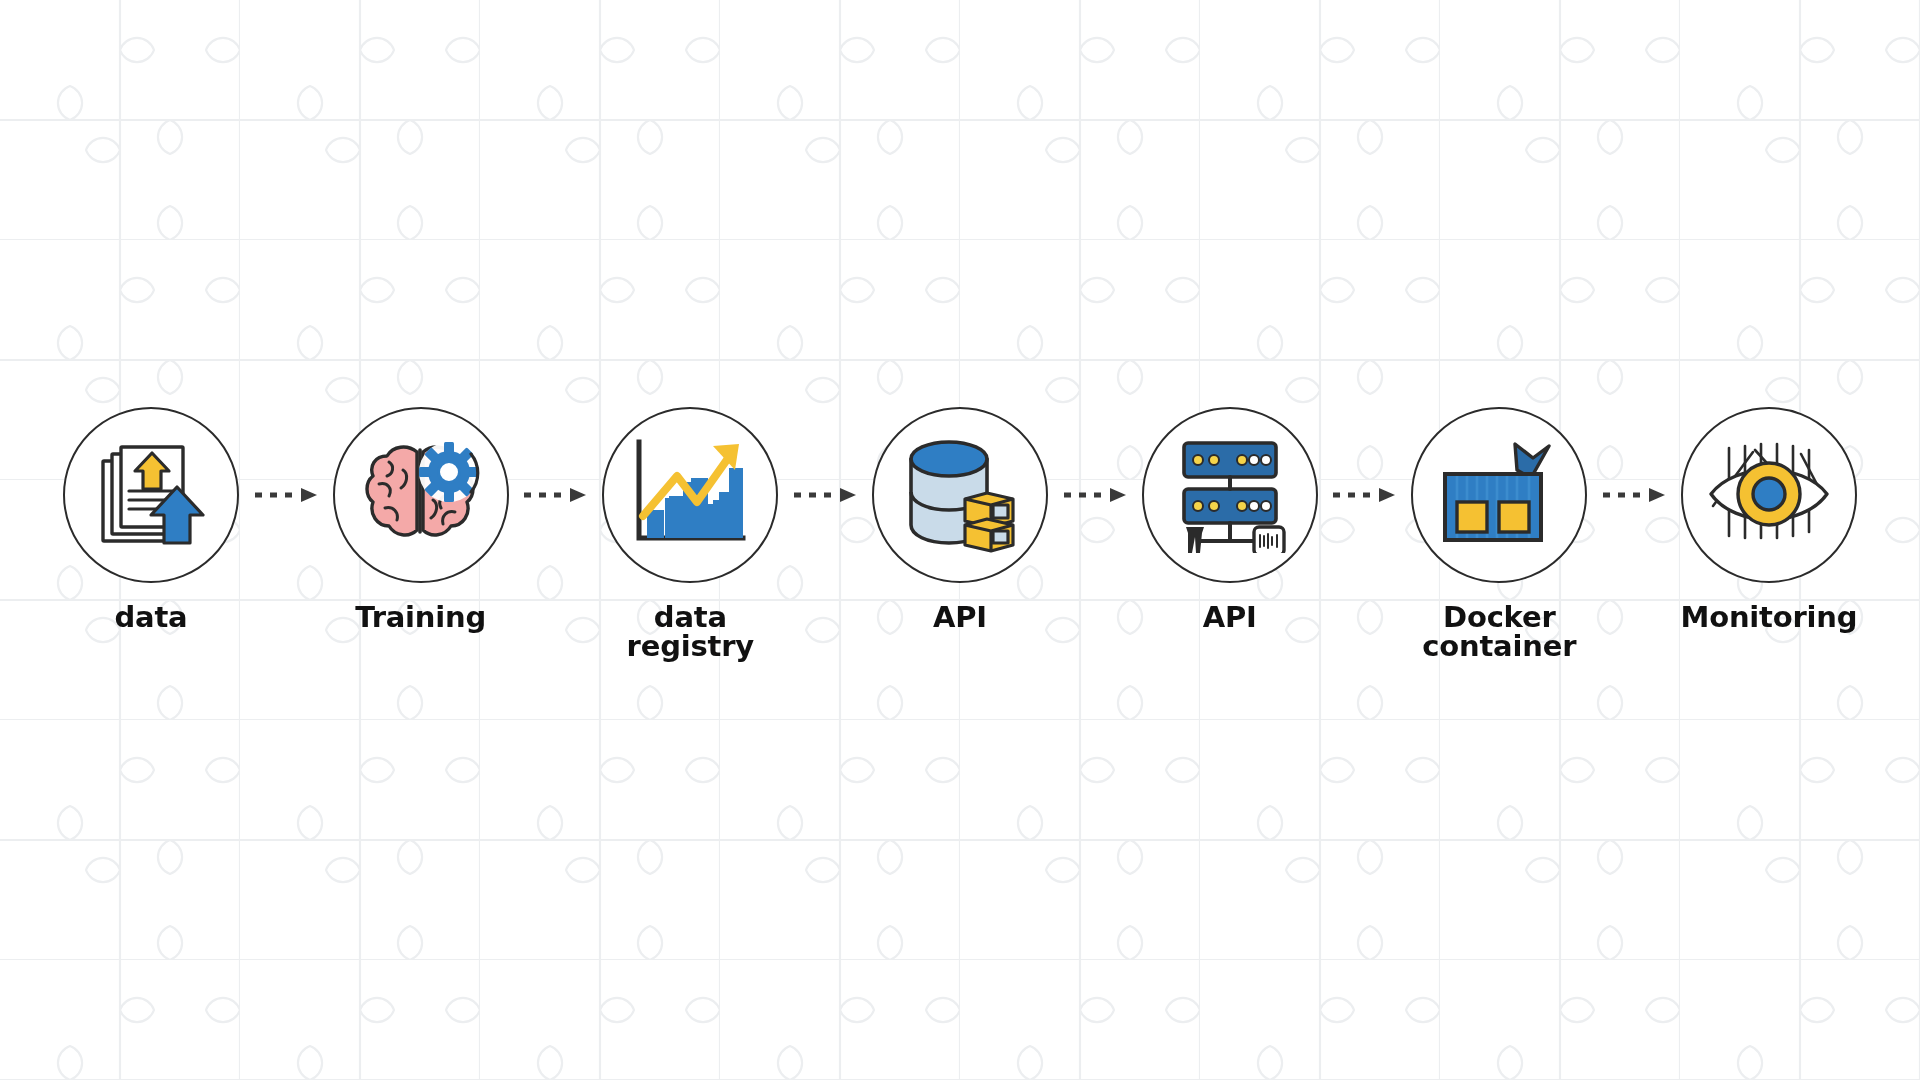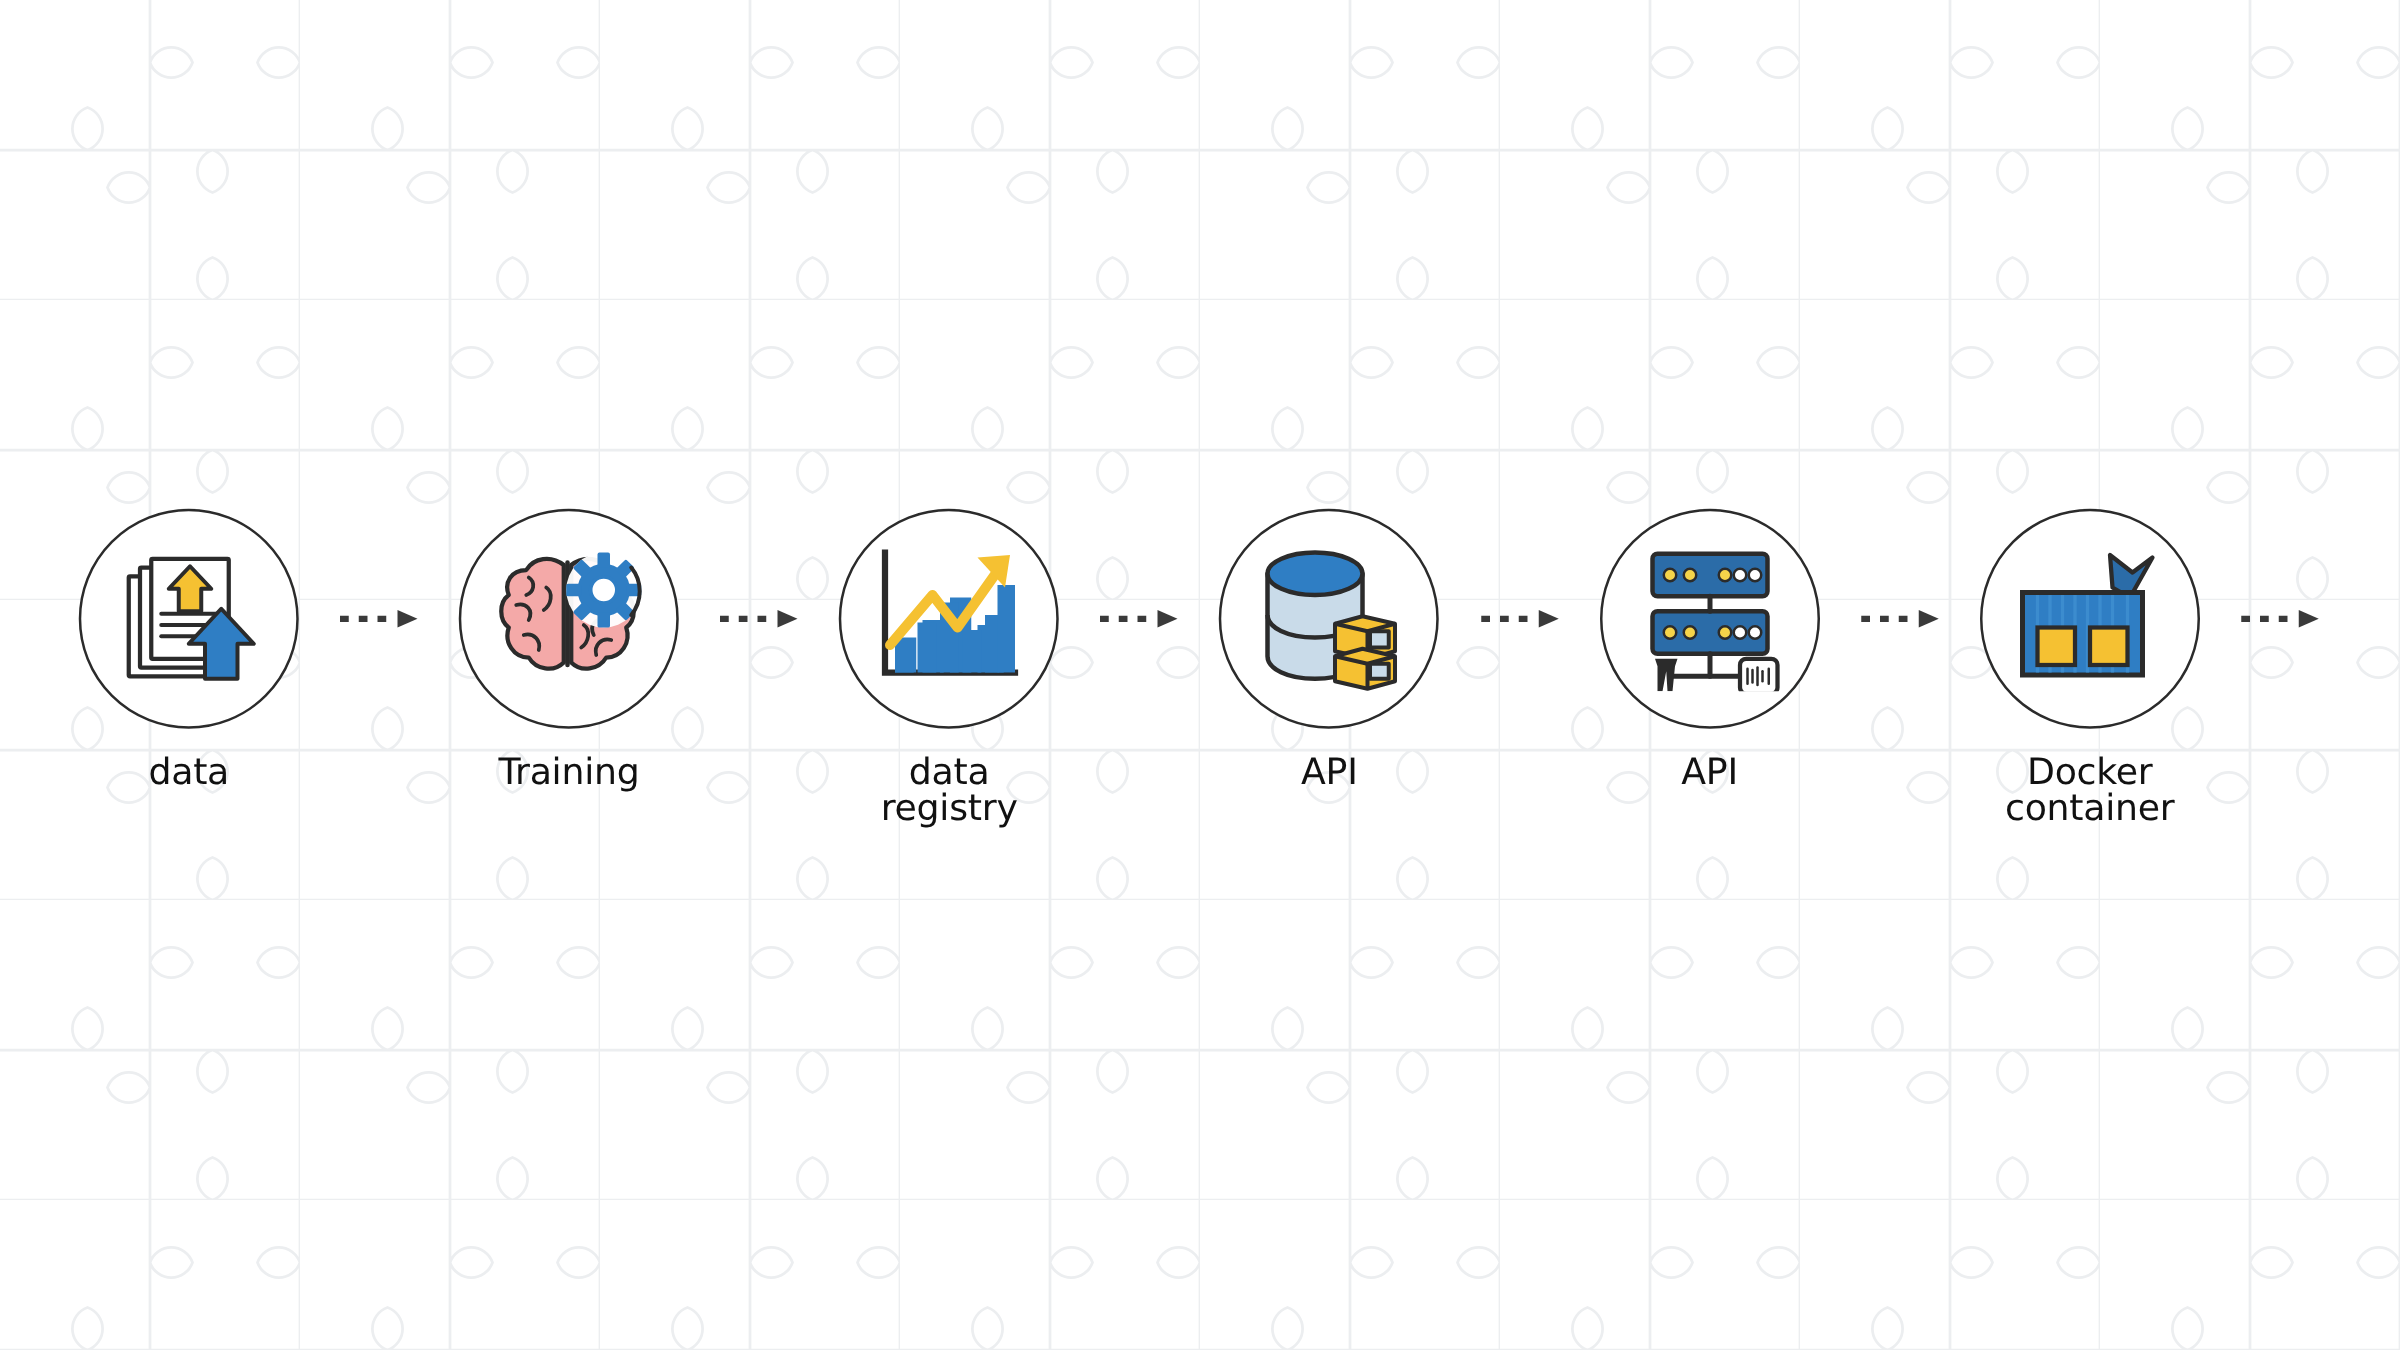--- a/index.html
+++ b/index.html
@@ -55,21 +55,21 @@
     display:flex;
     align-items:center;
     justify-content:center;
     position:relative;
   }
   .circle svg { display:block; }
 
   .node-label {
     margin-top:20px;
     font-size:29px;
-    font-weight:400;
+    font-weight:700;
     color:#111111;
     text-align:center;
     line-height:1.0;
     letter-spacing:-0.2px;
     white-space:pre-line;
   }
 
   .connector {
     flex:0 0 auto;
     width:72px;
@@ -328,15 +328,38 @@
 container</div>
     </div>
 
     <div class="connector">
       <svg width="66" height="20" viewBox="0 0 66 20">
         <line x1="2" y1="10" x2="46" y2="10" stroke="#3a3a3a" stroke-width="5" stroke-dasharray="7 8"></line>
         <path d="M48,3 L64,10 L48,17 Z" fill="#3a3a3a"></path>
       </svg>
     </div>
 
+    <div class="node">
+      <div class="circle">
+        <svg width="128" height="110" viewBox="0 0 128 110">
+
+          <g stroke="#2b2b2b" stroke-width="2.6" stroke-linecap="round">
+            <line x1="24" y1="8" x2="24" y2="96"></line>
+            <line x1="40" y1="6" x2="40" y2="98"></line>
+            <line x1="56" y1="4" x2="56" y2="98"></line>
+            <line x1="72" y1="4" x2="72" y2="98"></line>
+            <line x1="88" y1="6" x2="88" y2="96"></line>
+            <line x1="104" y1="10" x2="104" y2="92"></line>
+            <line x1="8" y1="66" x2="48" y2="12"></line>
+            <line x1="50" y1="10" x2="92" y2="56"></line>
+            <line x1="96" y1="14" x2="116" y2="52"></line>
+          </g>
+
+          <path d="M6,54 C30,22 98,22 122,54 C98,88 30,88 6,54 Z" fill="#ffffff" stroke="#2b2b2b" stroke-width="3.4" stroke-linejoin="round"></path>
+          <circle cx="64" cy="54" r="31" fill="#f5c132" stroke="#2b2b2b" stroke-width="3.4"></circle>
+          <circle cx="64" cy="54" r="16" fill="#2f7ec4" stroke="#2b2b2b" stroke-width="3.4"></circle>
+        </svg>
+      </div>
+      <div class="node-label">Monitoring</div>
+    </div>
 
   </div>
 </div>
 
 </body></html>

